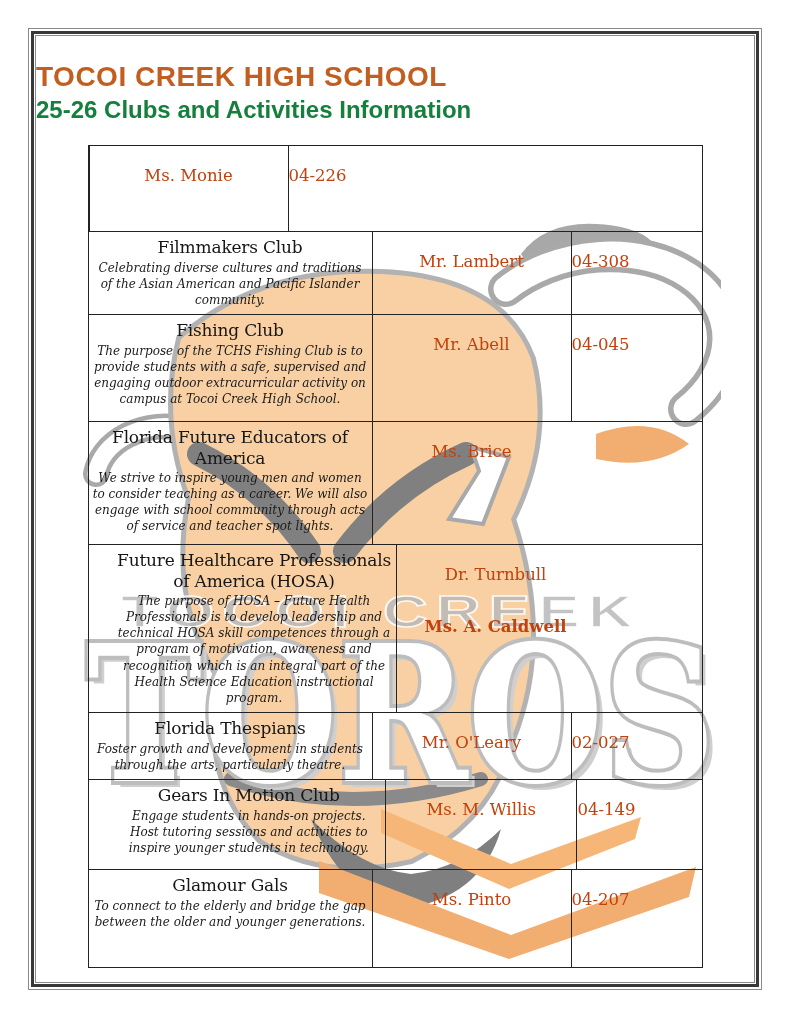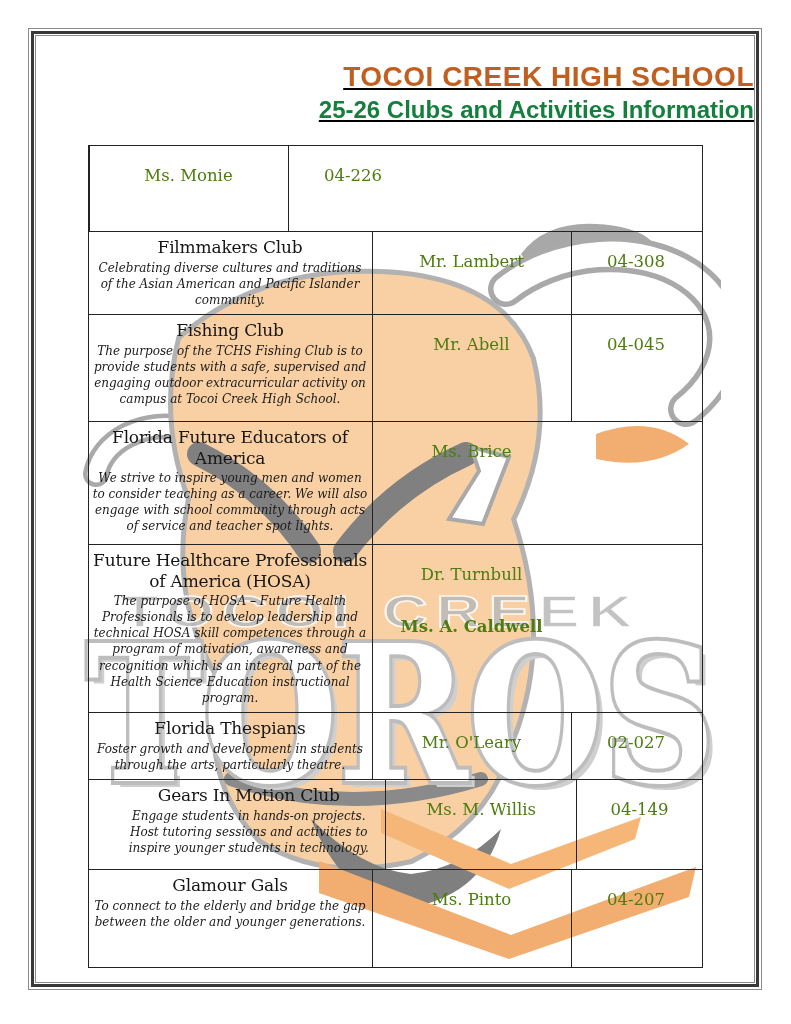--- a/index.html
+++ b/index.html
@@ -13,21 +13,21 @@
     position: absolute; left: 28px; top: 28px; right: 29px; bottom: 34px;
     border: 1px solid #8a8a8a; padding: 2px; box-sizing: border-box;
   }
   .page-frame-mid {
     height: 100%; border: 3px solid #383838; padding: 1px; box-sizing: border-box;
   }
   .page-frame-inner {
     height: 100%; border: 1px solid #8a8a8a; box-sizing: border-box;
     position: relative; overflow: hidden; background: transparent;
   }
-  .doc-header { position: relative; z-index: 2; text-align: right; margin-top: 26px; text-decoration: underline; }
+  .doc-header { position: relative; z-index: 2; text-align: left; margin-top: 26px; }
   .doc-title {
     font-family: "Liberation Sans", sans-serif; font-weight: bold;
     font-size: 28px; letter-spacing: 0.5px; color: #c25e1f; line-height: 1.1;
   }
   .doc-subtitle {
     font-family: "Liberation Sans", sans-serif; font-weight: bold;
     font-size: 24px; color: #15803d; margin-top: 4px; line-height: 1.1;
   }
   .watermark {
     position: absolute; left: 45px; top: 183px; width: 640px; height: 744px;
@@ -38,33 +38,33 @@
     width: 615px; margin: 22px auto 0;
     border: 1.5px solid #222222; box-sizing: border-box;
     background: transparent;
   }
   .t-row { display: flex; background: transparent; }
   .t-row + .t-row { border-top: 1.5px solid #222222; }
   .rh-0 { min-height: 85px; }
   .rh-1 { min-height: 70px; }
   .rh-2 { min-height: 106px; }
   .rh-3 { min-height: 122px; }
-  .rh-4 { min-height: 149px; }
+  .rh-4 { min-height: 149px; padding-left: 24px; }
   .rh-5 { min-height: 66px; }
   .rh-6 { min-height: 89px; padding-left: 24px; }
   .rh-7 { min-height: 97px; }
   .cell { box-sizing: border-box; }
   .cell-club { width: 283px; padding: 5px 4px 6px; text-align: center; }
   .cell-sponsor { width: 199px; border-left: 1.5px solid #222222; text-align: center; padding-top: 20px; }
-  .cell-room { width: 130px; border-left: 1.5px solid #222222; text-align: center; padding-top: 20px; }
+  .cell-room { width: 130px; border-left: 1.5px solid #222222; text-align: left; padding-top: 20px; }
   .club-name { font-size: 17px; letter-spacing: -0.2px; line-height: 1.2; color: #161616; }
   .club-desc { font-size: 12px; line-height: 1.35; margin-top: 2px; color: #1a1a1a; }
   .desc-italic { font-style: italic; }
   .desc-bold { font-weight: bold; }
-  .sponsor-line, .room-number { font-size: 16.5px; color: #4d7c0f; line-height: 1.2; }
+  .sponsor-line, .room-number { font-size: 16.5px; color: #c2410c; line-height: 1.2; }
   .sponsor-line-2 { margin-top: 32px; font-weight: bold; }
 </style>
 </head>
 <body>
 
 <div class="page-frame-outer">
   <div class="page-frame-mid">
     <div class="page-frame-inner">
 
       <svg class="watermark" viewBox="0 0 640 744" xmlns="http://www.w3.org/2000/svg">

